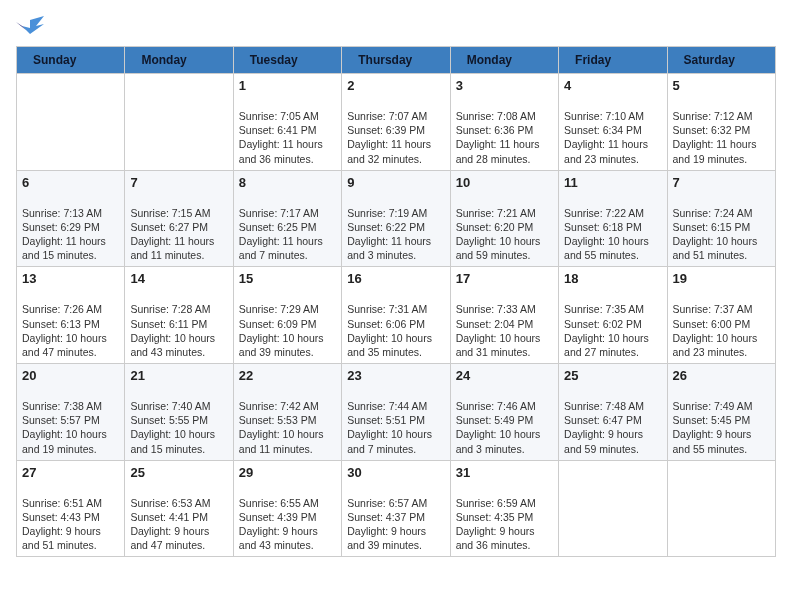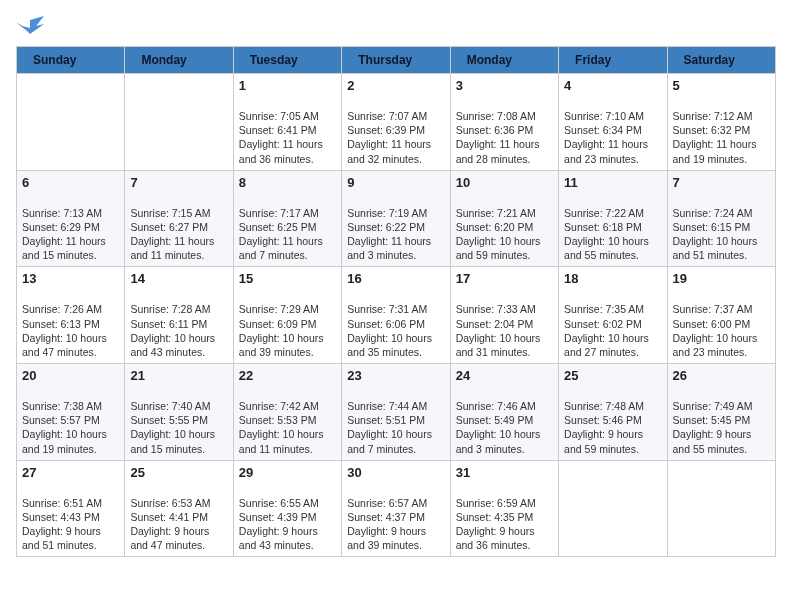--- a/index.html
+++ b/index.html
@@ -266,21 +266,21 @@
         </td>
         <td>
           <div class="day-number">24</div>
           <div class="day-detail">Sunrise: 7:46 AM
 Sunset: 5:49 PM
 Daylight: 10 hours and 3 minutes.</div>
         </td>
         <td>
           <div class="day-number">25</div>
           <div class="day-detail">Sunrise: 7:48 AM
-Sunset: 5:46 PM
+Sunset: 6:47 PM
 Daylight: 9 hours and 59 minutes.</div>
         </td>
         <td>
           <div class="day-number">26</div>
           <div class="day-detail">Sunrise: 7:49 AM
 Sunset: 5:45 PM
 Daylight: 9 hours and 55 minutes.</div>
         </td>
       </tr>
       <tr>

